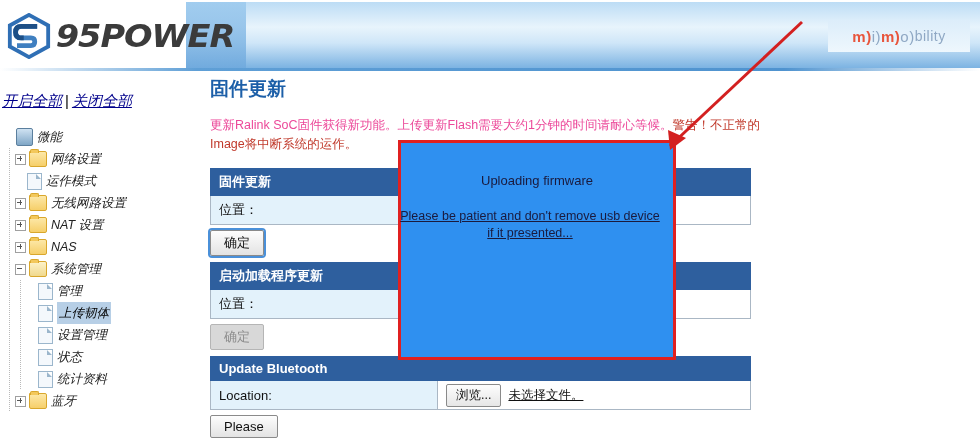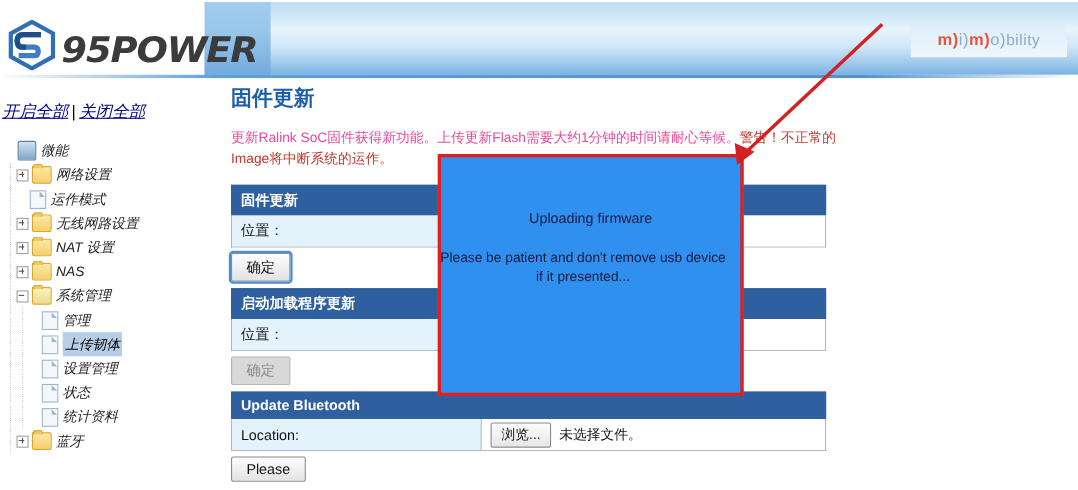--- a/index.html
+++ b/index.html
@@ -25,21 +25,21 @@
     opacity:.85;
   }
   #banner-bottomline{
     position:absolute;left:0;top:68px;width:980px;height:3px;
     background:linear-gradient(90deg,#ffffff 0%,#5f9fd6 20%,#4f93cf 80%,#ffffff 100%);
   }
 
   
   #logo{
     position:absolute;left:6px;top:8px;width:178px;height:56px;
-    display:flex;align-items:flex-end;gap:8px;
+    display:flex;align-items:center;gap:8px;
   }
   #logo-mark{width:46px;height:46px;flex:0 0 auto;}
   #logo-text{
     font-family:"DejaVu Sans",sans-serif;
     font-weight:bold;font-style:italic;font-size:32px;
     letter-spacing:-1px;color:#3b3b3b;
     transform:scaleX(1.05);
   }
 
   
@@ -134,21 +134,21 @@
     width:218px;background:#e3f2fb;display:flex;align-items:center;
     padding-left:8px;font-size:13px;color:#111;border-right:1px solid #aab7c4;
   }
   .cell-field{
     flex:1;display:flex;align-items:center;padding-left:8px;gap:7px;background:#fff;
   }
   .browse{
     border:1px solid #8a8a8a;background:linear-gradient(180deg,#fdfdfd,#e6e6e6);
     padding:2px 9px;font-size:12.5px;color:#111;cursor:pointer;border-radius:2px;
   }
-  .fname{font-size:12.5px;color:#111;}
+  .fname{font-size:12.5px;color:#111;text-decoration:underline;}
   .fileinput{
     border:1px solid #8a8a8a;background:#fff;font-size:12.5px;color:#111;
     padding:2px 5px;height:17px;line-height:17px;min-width:90px;
   }
   .btn{
     margin-top:5px;border:1px solid #8a8a8a;border-radius:2px;
     background:linear-gradient(180deg,#fdfdfd,#e3e3e3);
     padding:3px 13px;font-size:13px;color:#111;cursor:pointer;
   }
   .btn.focused{outline:2px solid #4a90d9;outline-offset:0px;}
@@ -156,25 +156,25 @@
 
   
   #modal{
     position:absolute;left:398px;top:140px;width:272px;height:214px;
     background:#2f90f0;border:3px solid #e02020;
     display:flex;flex-direction:column;align-items:center;
     justify-content:flex-start;
     z-index:40;
   }
   #modal-title{
-    margin-top:48px;font-size:13px;color:#1a1a3d;text-align:left;
+    margin-top:30px;font-size:13px;color:#1a1a3d;text-align:left;
   }
   #modal-body{
     margin-top:20px;font-size:12.5px;color:#1a1a3d;text-align:center;
-    line-height:17px;width:300px;margin-left:-14px;
+    line-height:17px;width:300px;margin-left:-14px;text-decoration:underline;
   }
 
   
   #arrow{position:absolute;left:630px;top:18px;width:180px;height:140px;z-index:60;
          pointer-events:none;}
 </style>
 </head>
 <body>
 
 <div id="banner">

